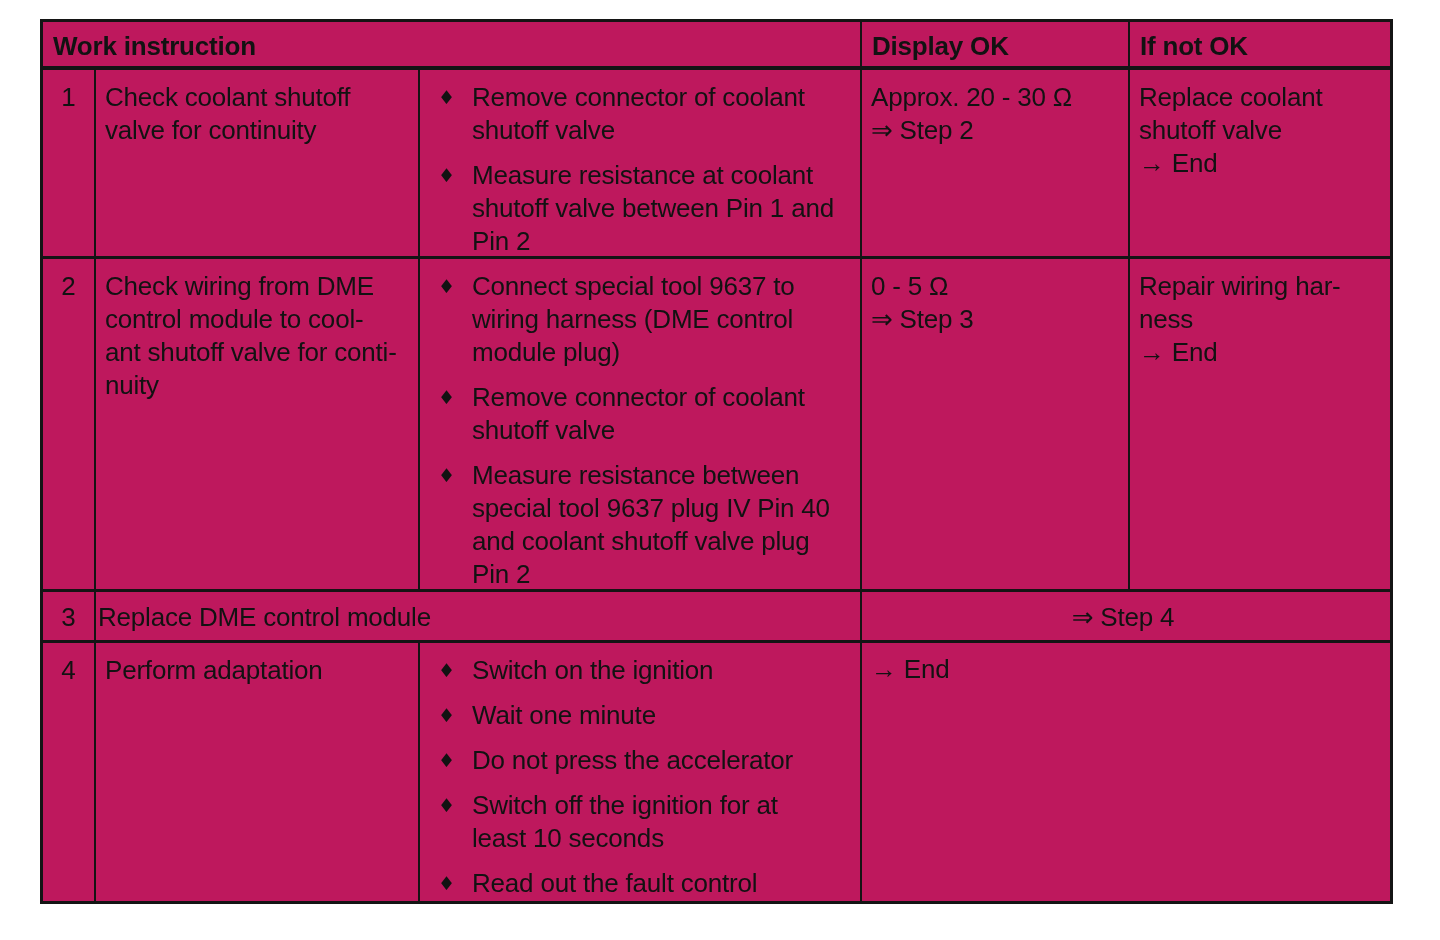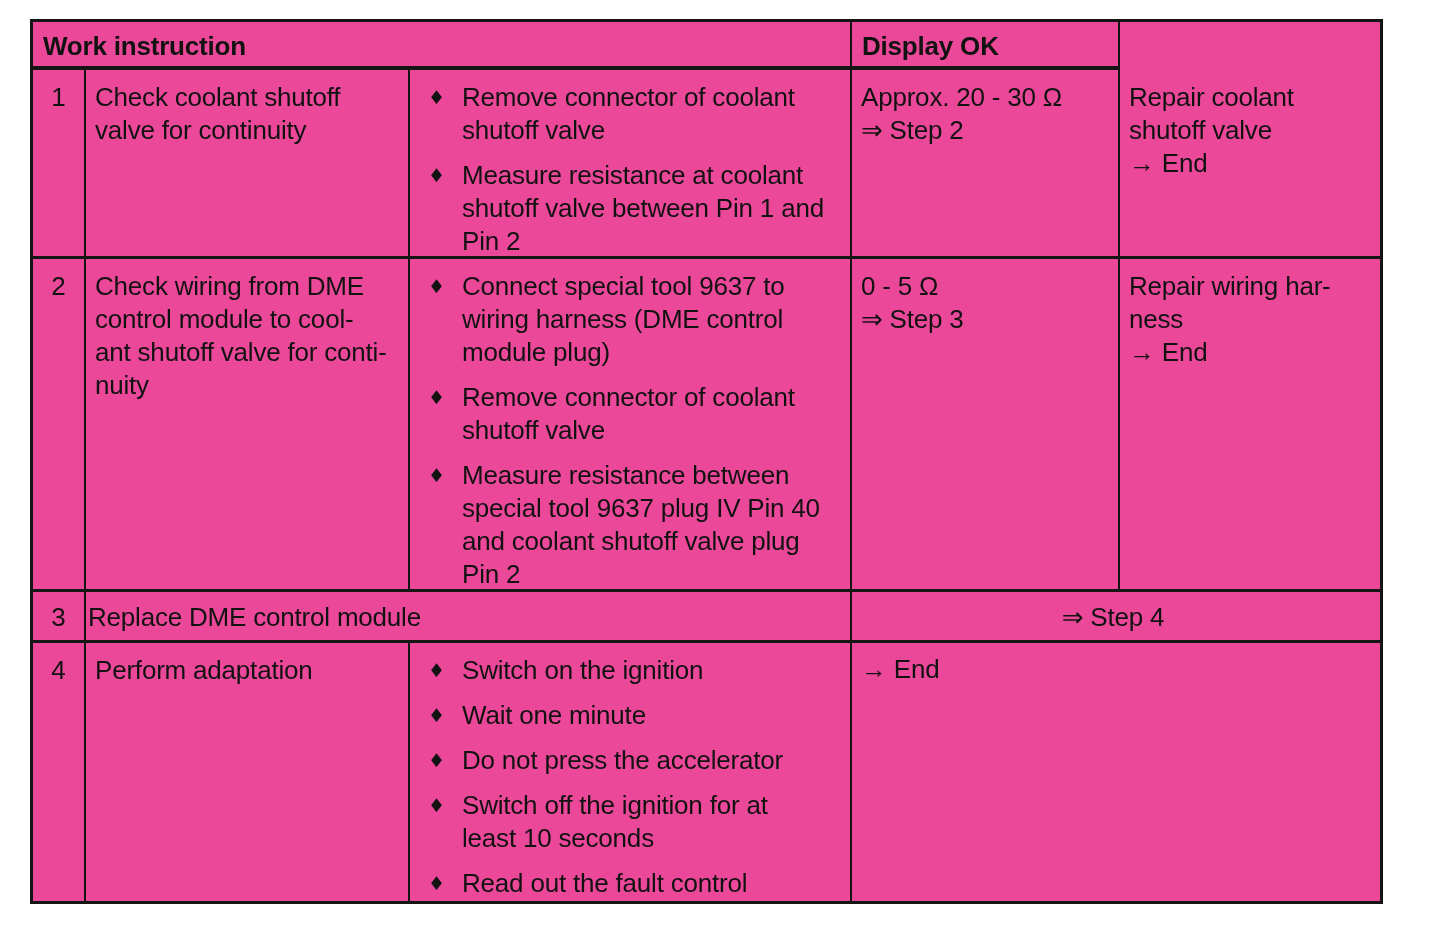--- a/index.html
+++ b/index.html
@@ -10,27 +10,27 @@
   }
   .page {
     position: relative;
     width: 1440px;
     height: 940px;
     background: #ffffff;
     overflow: hidden;
   }
   .worktable {
     position: absolute;
-    left: 30px;
+    left: 40px;
     top: 19px;
     display: grid;
     grid-template-columns: 53px 324px 442px 268px 260px;
     grid-template-rows: 48px 189px 333px 51px 258px;
     border: 3px solid #141414;
-    background: #ec4899;
+    background: #be185d;
     color: #121212;
     font-size: 26px;
     line-height: 33px;
     letter-spacing: -0.2px;
   }
   .cell {
     box-sizing: border-box;
     border-right: 2px solid #141414;
     border-bottom: 3px solid #141414;
     overflow: hidden;
@@ -70,40 +70,41 @@
   .bullet-text { white-space: pre-line; }
 </style>
 </head>
 <body>
 
 <div class="page">
   <div class="worktable">
 
     <div class="cell hcell" style="grid-column:1/4; grid-row:1;">Work instruction</div>
     <div class="cell hcell" style="grid-column:4/5; grid-row:1;">Display OK</div>
+    <div class="cell hcell no-r" style="grid-column:5/6; grid-row:1;">If not OK</div>
 
     <div class="cell c-num" style="grid-column:1/2; grid-row:2;">1</div>
     <div class="cell c-instr pre" style="grid-column:2/3; grid-row:2;">Check coolant shutoff
 valve for continuity</div>
     <div class="cell c-actions" style="grid-column:3/4; grid-row:2;">
       <div class="bullet-item">
         <span class="bullet-mark">♦</span>
         <span class="bullet-text">Remove connector of coolant
 shutoff valve</span>
       </div>
       <div class="bullet-item">
         <span class="bullet-mark">♦</span>
         <span class="bullet-text">Measure resistance at coolant
 shutoff valve between Pin 1 and
 Pin 2</span>
       </div>
     </div>
     <div class="cell c-result pre" style="grid-column:4/5; grid-row:2;">Approx. 20 - 30 Ω
 ⇒ Step 2</div>
-    <div class="cell c-result pre no-r" style="grid-column:5/6; grid-row:2;">Repair coolant
+    <div class="cell c-result pre no-r" style="grid-column:5/6; grid-row:2;">Replace coolant
 shutoff valve
 → End</div>
 
     <div class="cell c-num" style="grid-column:1/2; grid-row:3;">2</div>
     <div class="cell c-instr pre" style="grid-column:2/3; grid-row:3;">Check wiring from DME
 control module to cool-
 ant shutoff valve for conti-
 nuity</div>
     <div class="cell c-actions" style="grid-column:3/4; grid-row:3;">
       <div class="bullet-item">

